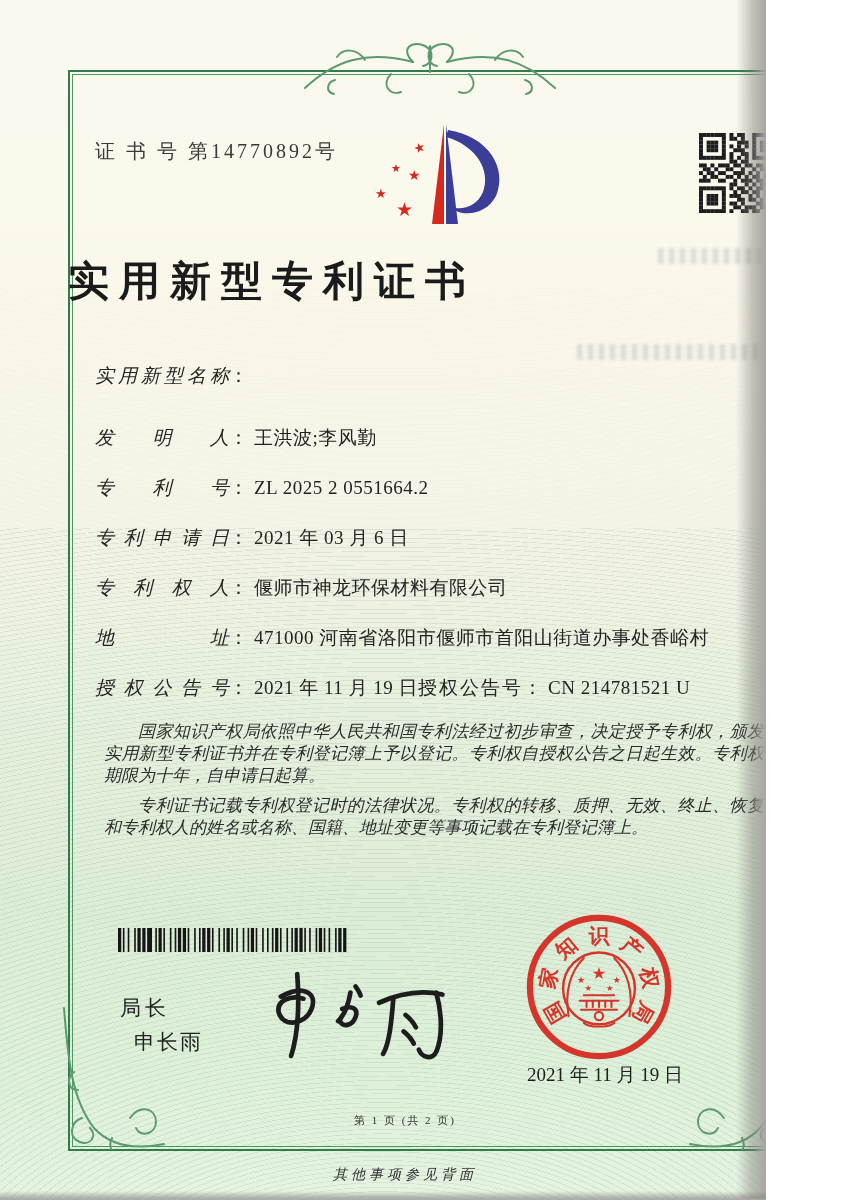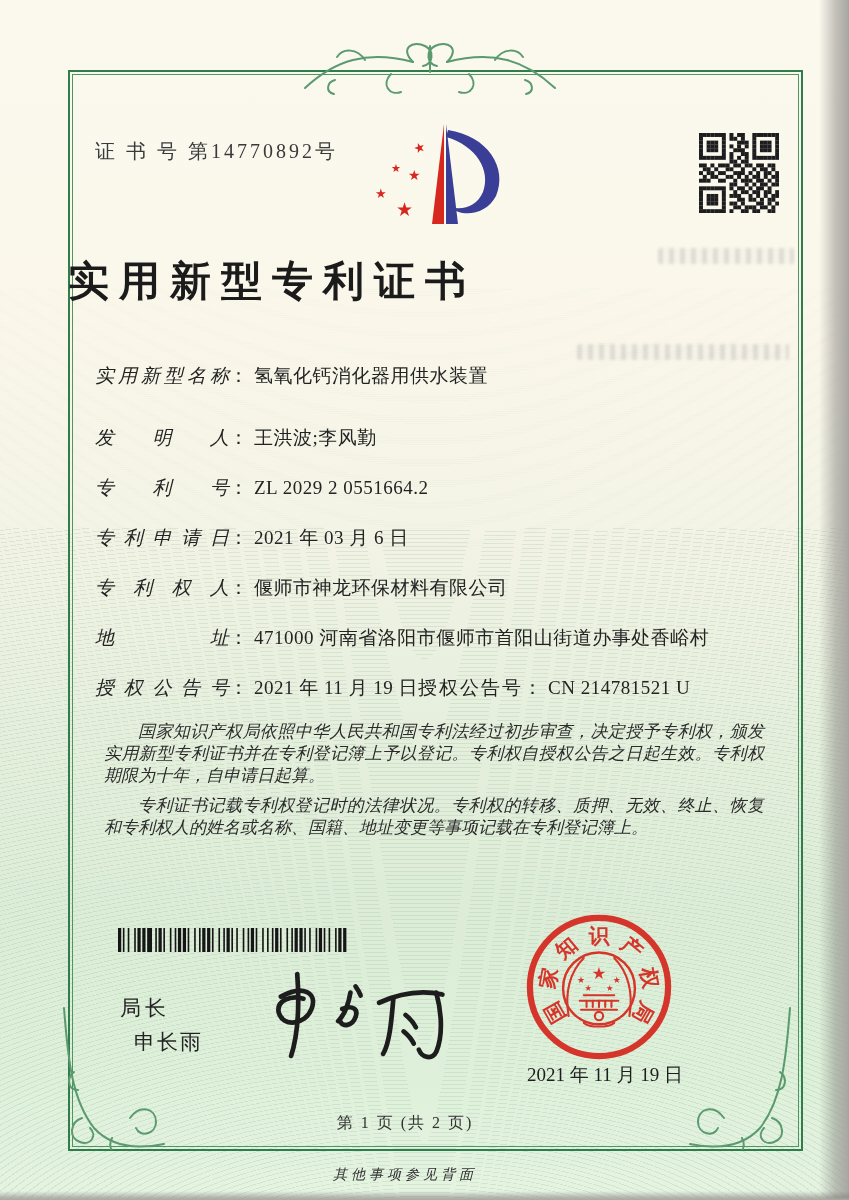--- a/index.html
+++ b/index.html
@@ -5,21 +5,21 @@
   :root{
     --seal-red:#d5281e;
     --frame-green:#2e7d4a;
     --ornament-green:#5a9a6e;
     --logo-red:#d6281e;
     --logo-blue:#3a3e96;
     --text-dark:#232323;
     --paper-cream:#fbf8ee;
   }
   html,body{margin:0;padding:0;background:#ffffff;}
-  .canvas{position:relative;width:849px;height:1200px;overflow:hidden;background:#e5e5e5;
+  .canvas{position:relative;width:766px;height:1200px;overflow:hidden;background:#e5e5e5;
           font-family:"Liberation Serif","DejaVu Serif",serif;color:var(--text-dark);}
   
   .paper-bg{position:absolute;inset:0;
     background:linear-gradient(180deg,#fbf8ee 0%,#faf7ea 28%,#f3f3e6 44%,#e6efdd 60%,#dcecd7 76%,#def0da 90%,#e6f3e2 100%);}
   .waves{position:absolute;left:0;right:0;top:44%;bottom:0;pointer-events:none;
     background:repeating-radial-gradient(ellipse 150% 95% at 50% 118%,
       rgba(104,160,118,.16) 0 1.5px, rgba(104,160,118,0) 1.5px 8px);}
   .waves-soft{position:absolute;left:0;right:0;top:24%;height:22%;pointer-events:none;opacity:.35;
     background:repeating-radial-gradient(ellipse 160% 120% at 50% 220%,
       rgba(120,170,130,.10) 0 1.5px, rgba(120,170,130,0) 1.5px 9px);}
@@ -59,21 +59,21 @@
   .signature{position:absolute;left:252px;top:968px;width:205px;height:92px;}
   .signature path{stroke:#1d1d1d;stroke-width:4.6;fill:none;stroke-linecap:round;stroke-linejoin:round;}
   
   .seal{position:absolute;left:523px;top:911px;width:152px;height:152px;opacity:.93;}
   .seal-ring{stroke:var(--seal-red);fill:none;}
   .seal-ch{font-size:30px;font-weight:700;fill:var(--seal-red);font-family:"Liberation Serif",serif;}
   .emb{fill:var(--seal-red);}
   .emb-ln{stroke:var(--seal-red);fill:none;stroke-width:3;stroke-linecap:round;}
   .seal-date{position:absolute;left:505px;top:1062px;width:200px;text-align:center;font-size:19px;color:#1e1e1e;}
   
-  .page-num{position:absolute;left:0;top:1113px;width:810px;text-align:center;font-size:16px;letter-spacing:2px;color:#333;}
+  .page-num{position:absolute;left:0;top:1113px;width:810px;text-align:center;font-size:11px;letter-spacing:2px;color:#333;}
   .back-note{position:absolute;left:0;top:1166px;width:810px;text-align:center;font-size:14px;
     font-style:italic;letter-spacing:4px;color:#2f2f2f;}
   
   .ghost{position:absolute;border-radius:2px;filter:blur(1.6px);opacity:.3;
     background:repeating-linear-gradient(90deg,rgba(85,85,105,.55) 0 5px,rgba(85,85,105,.08) 5px 11px);}
   .ghost1{left:658px;top:248px;width:136px;height:16px;}
   .ghost2{left:577px;top:344px;width:212px;height:16px;}
 </style>
 </head>
 <body>
@@ -379,31 +379,30 @@
       <rect x="58.57142857142857" y="78.09523809523809" width="4.060952380952381" height="4.060952380952381" fill="#1d1d1f"></rect>
       <rect x="70.28571428571428" y="78.09523809523809" width="4.060952380952381" height="4.060952380952381" fill="#1d1d1f"></rect>
       <rect x="74.19047619047619" y="78.09523809523809" width="4.060952380952381" height="4.060952380952381" fill="#1d1d1f"></rect>
     </svg>
 
   <div class="title">实用新型专利证书</div>
 
   <div class="frow" style="top:363px">
     <span class="flabel">实用新型名称</span>
       <span class="fcolon">：</span>
-      <span class="fvalue">氢氧化钙消化器用供水装置</span>
   </div>
   <div class="frow" style="top:425px">
     <span class="flabel">发明人</span>
       <span class="fcolon">：</span>
       <span class="fvalue">王洪波;李风勤</span>
   </div>
   <div class="frow" style="top:475px">
     <span class="flabel">专利号</span>
       <span class="fcolon">：</span>
-      <span class="fvalue">ZL 2029 2 0551664.2</span>
+      <span class="fvalue">ZL 2025 2 0551664.2</span>
   </div>
   <div class="frow" style="top:525px">
     <span class="flabel">专利申请日</span>
       <span class="fcolon">：</span>
       <span class="fvalue">2021 年 03 月 6 日</span>
   </div>
   <div class="frow" style="top:575px">
     <span class="flabel">专利权人</span>
       <span class="fcolon">：</span>
       <span class="fvalue">偃师市神龙环保材料有限公司</span>

